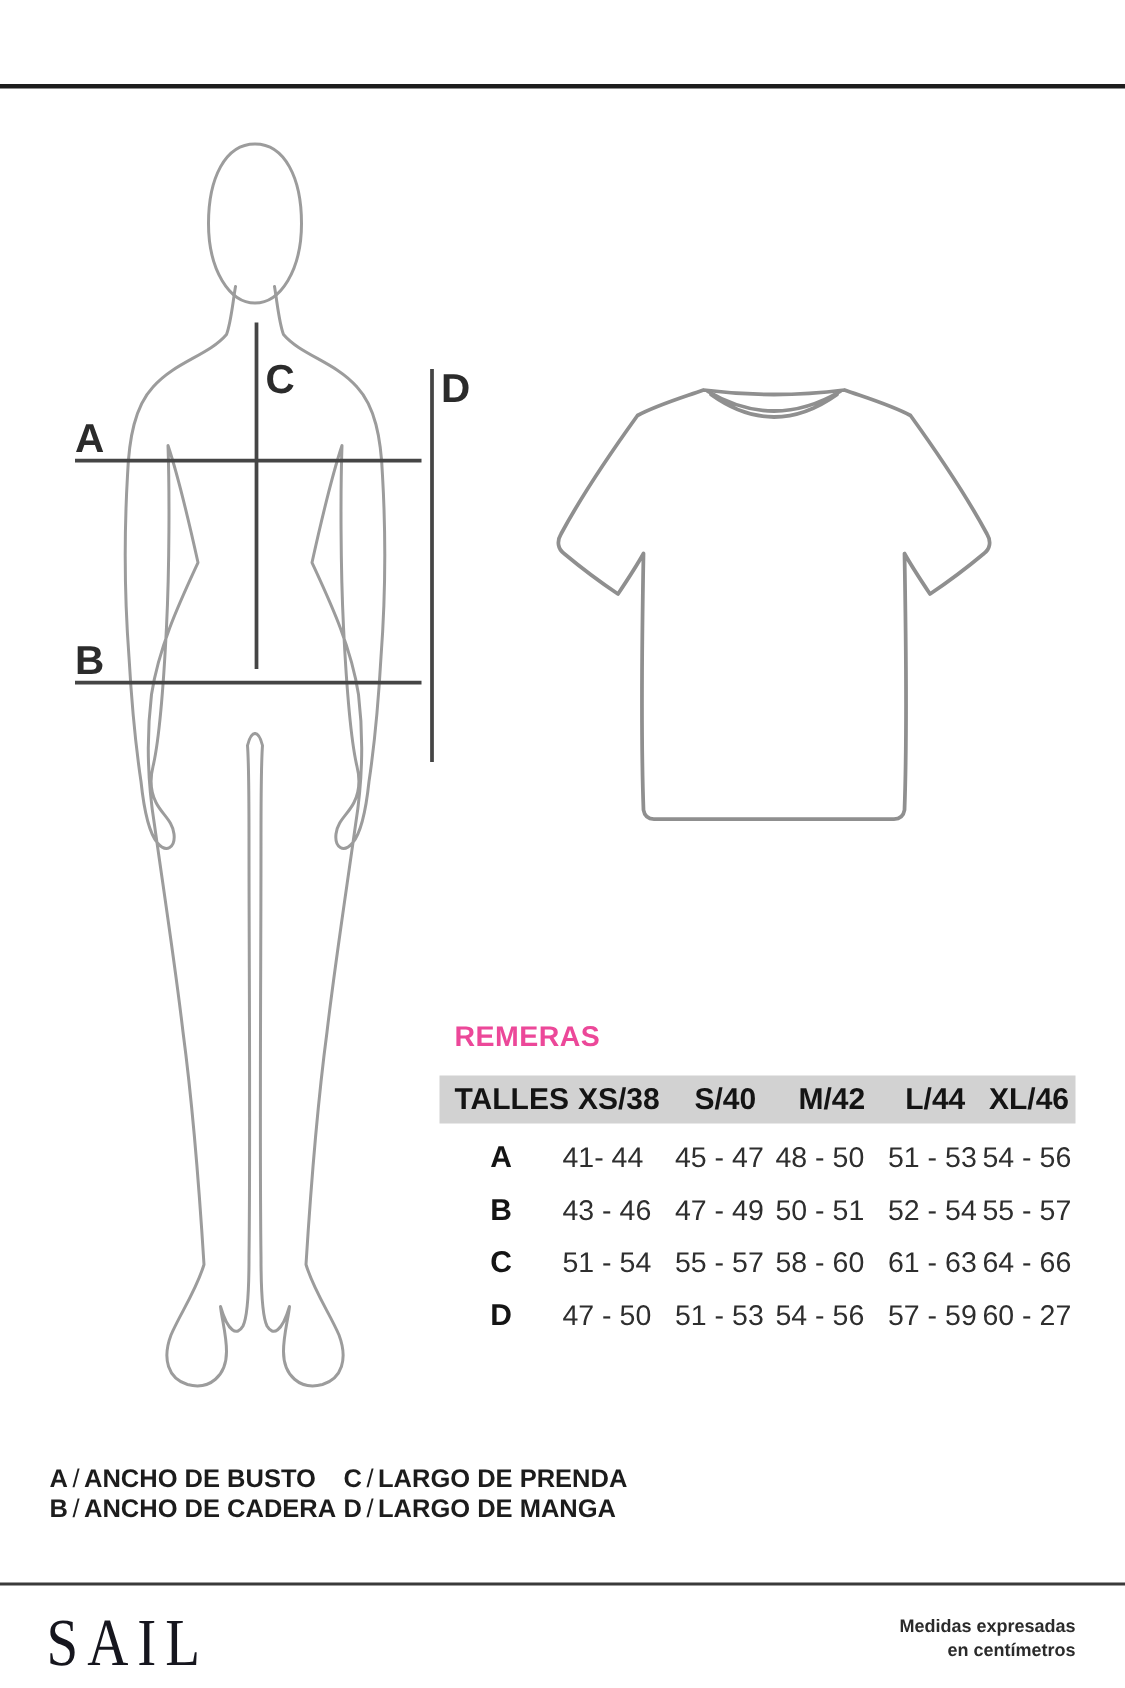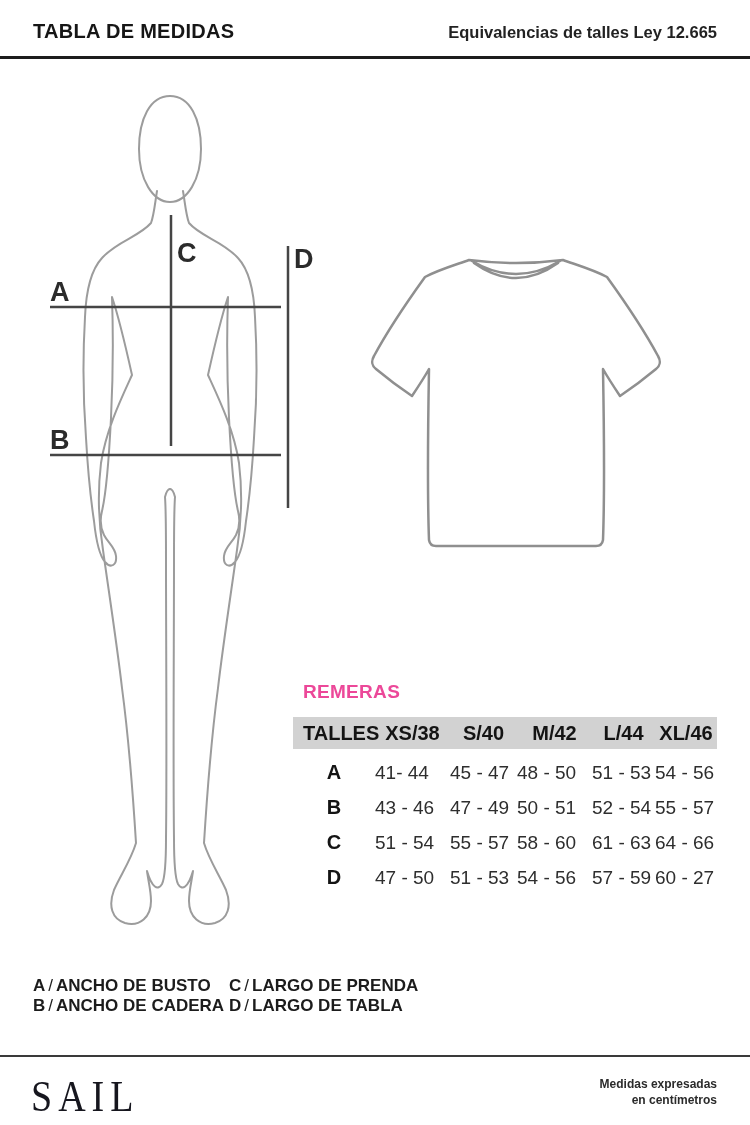--- a/index.html
+++ b/index.html
@@ -97,22 +97,20 @@
     text-align: right;
     font-size: 12px; font-weight: 700; color: #2b2b2b;
     line-height: 16px;
   }
 </style>
 </head>
 <body>
 
 <div class="page">
 
-  <div class="hdr-title">TABLA DE MEDIDAS</div>
-  <div class="hdr-sub">Equivalencias de talles Ley 12.665</div>
   <div class="hdr-rule"></div>
 
   <svg class="diagram" viewBox="0 0 750 1125" xmlns="http://www.w3.org/2000/svg">
     <defs>
       <path id="bodyhalf" d="
         M157,191
         C155,203 154,215 151,223
         C139,237 117,241 102,258
         C90,271 86,292 85,317
         C83,352 83,398 86,438
@@ -231,21 +229,21 @@
         <div class="rv">57 - 59</div>
         <div class="rv">60 - 27</div>
       </div>
     </div>
   </div>
 
   <div class="legend">
     <div><span class="k">A</span><span class="sep">/</span><span class="t">ANCHO DE BUSTO</span></div>
     <div><span class="k">C</span><span class="sep">/</span><span class="t">LARGO DE PRENDA</span></div>
     <div><span class="k">B</span><span class="sep">/</span><span class="t">ANCHO DE CADERA</span></div>
-    <div><span class="k">D</span><span class="sep">/</span><span class="t">LARGO DE TABLA</span></div>
+    <div><span class="k">D</span><span class="sep">/</span><span class="t">LARGO DE MANGA</span></div>
   </div>
 
   <div class="ftr-rule"></div>
   <div class="brand">SAIL</div>
   <div class="ftr-note">
     <div>Medidas expresadas</div>
     <div>en centímetros</div>
   </div>
 
 </div>

